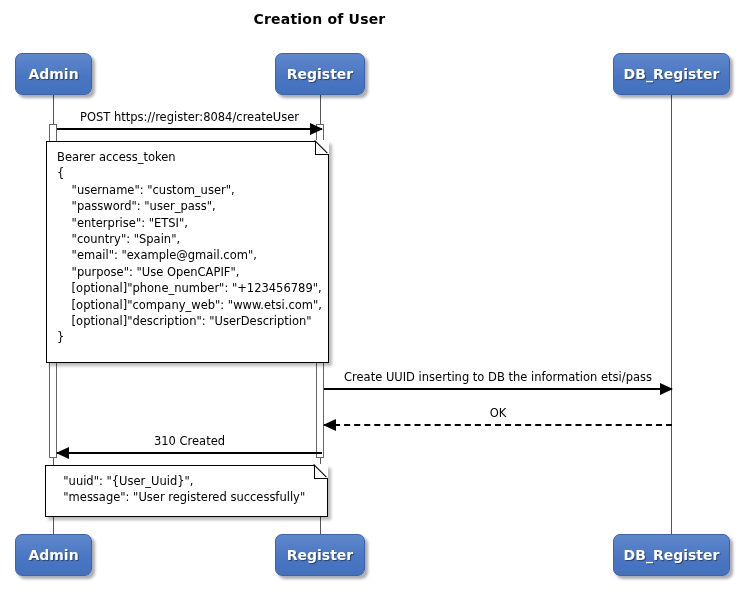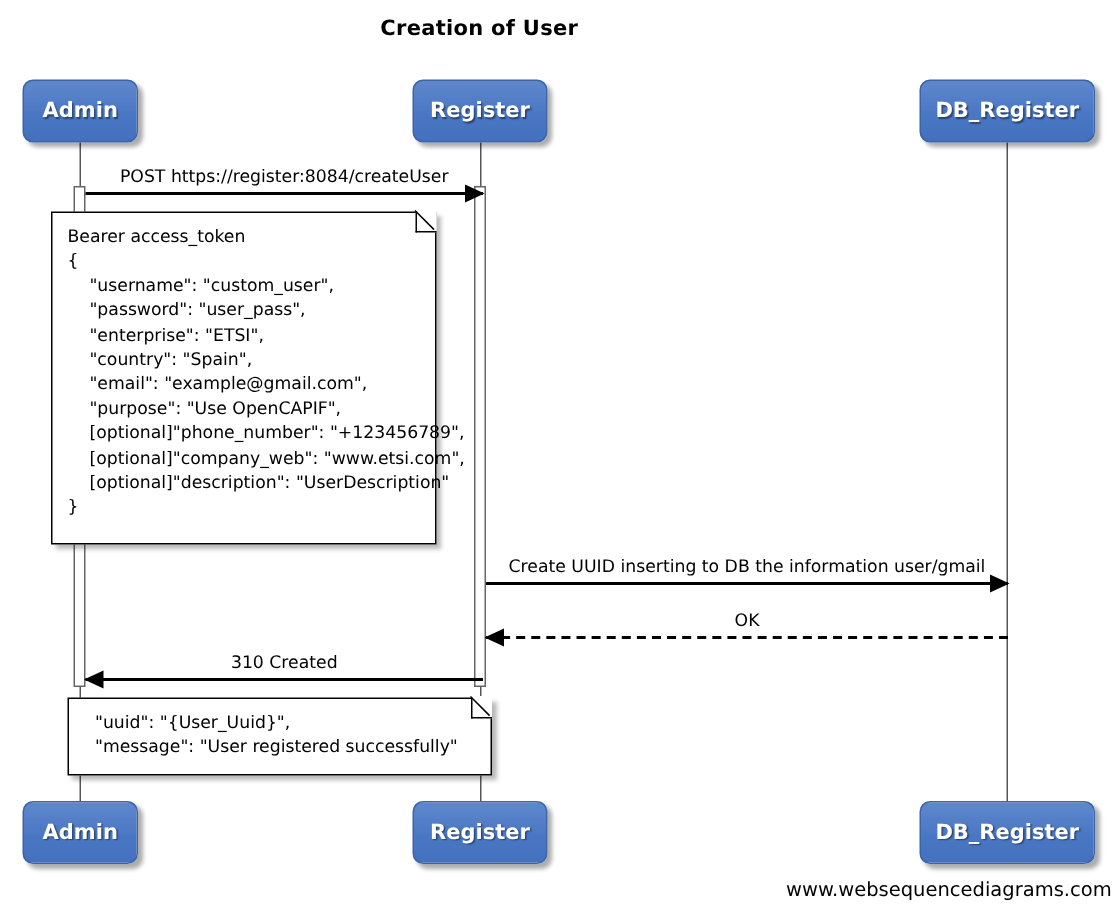--- a/index.html
+++ b/index.html
@@ -197,36 +197,36 @@
 
   <div id="messages-layer">
       <div class="message" style="left: 57px; top: 128px; width: 265px;">
         <div class="msg-line"></div>
         <div class="arrowhead right"></div>
         <div class="msg-label">POST https://register:8084/createUser</div>
       </div>
       <div class="message" style="left: 324px; top: 388px; width: 348px;">
         <div class="msg-line"></div>
         <div class="arrowhead right"></div>
-        <div class="msg-label">Create UUID inserting to DB the information user/gmail</div>
+        <div class="msg-label">Create UUID inserting to DB the information etsi/pass</div>
       </div>
       <div class="message" style="left: 324px; top: 424px; width: 348px;">
         <div class="msg-line dashed"></div>
         <div class="arrowhead left"></div>
         <div class="msg-label">OK</div>
       </div>
       <div class="message" style="left: 57px; top: 452px; width: 265px;">
         <div class="msg-line"></div>
         <div class="arrowhead left"></div>
         <div class="msg-label">310 Created</div>
       </div>
     </div>
 
   <div id="notes-layer">
-      <div class="note" style="left: 34px; top: 141px; width: 257px; height: 222px;"><div class="fold"></div><div class="note-text">Bearer access_token
+      <div class="note" style="left: 46px; top: 141px; width: 283px; height: 222px;"><div class="fold"></div><div class="note-text">Bearer access_token
 {
     "username": "custom_user",
     "password": "user_pass",
     "enterprise": "ETSI",
     "country": "Spain",
     "email": "example@gmail.com",
     "purpose": "Use OpenCAPIF",
     [optional]"phone_number": "+123456789",
     [optional]"company_web": "www.etsi.com",
     [optional]"description": "UserDescription"
@@ -240,15 +240,14 @@
       <div class="actor-box" style="left: 275px; top: 53px; width: 90px; height: 42px;">Register</div>
       <div class="actor-box" style="left: 613px; top: 53px; width: 117px; height: 42px;">DB_Register</div>
     </div>
 
   <div id="participants-bottom">
       <div class="actor-box" style="left: 15px; top: 534px; width: 77px; height: 42px;">Admin</div>
       <div class="actor-box" style="left: 275px; top: 534px; width: 90px; height: 42px;">Register</div>
       <div class="actor-box" style="left: 613px; top: 534px; width: 117px; height: 42px;">DB_Register</div>
     </div>
 
-  <div class="watermark" style="left:524px; top:586px;">www.websequencediagrams.com</div>
 
 </div>
 
 </body></html>

